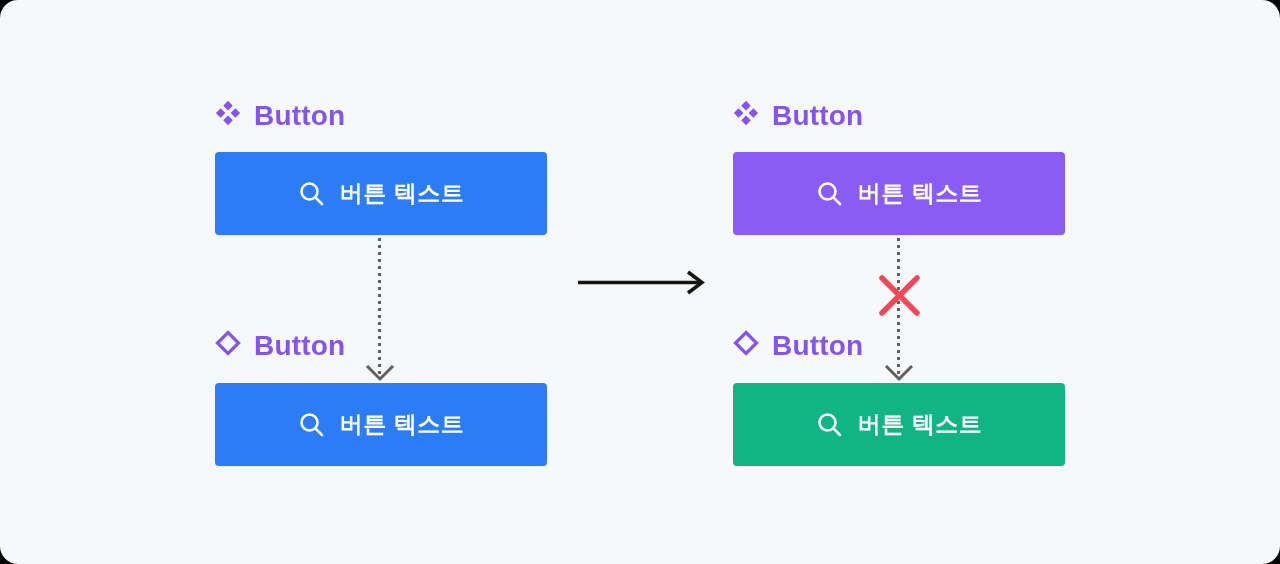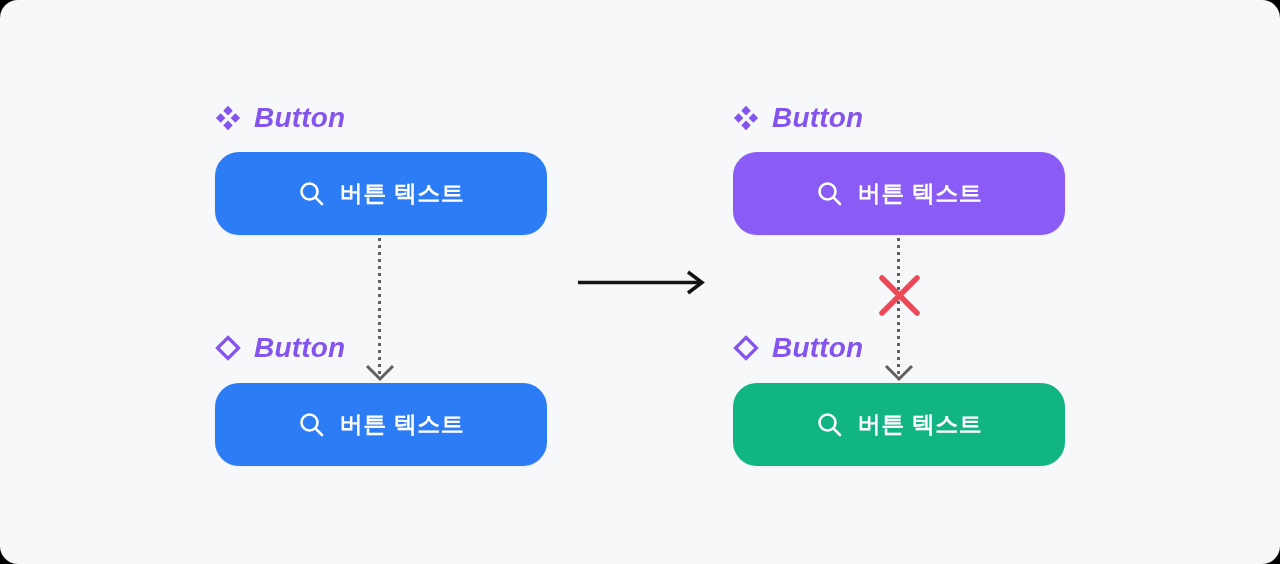--- a/index.html
+++ b/index.html
@@ -7,36 +7,34 @@
     position: relative;
     width: 1280px;
     height: 564px;
     border-radius: 18px;
     overflow: hidden;
     font-family: "Liberation Sans", sans-serif;
   }
   .comp-label {
     position: absolute;
     display: flex;
-    align-items: center;
     gap: 13px;
     height: 36px;
-    font-style: italic;
   }
   .comp-label .label-txt {
     font-size: 28px;
     font-weight: 800;
     letter-spacing: 0.2px;
   }
   .ui-button {
     position: absolute;
     width: 332px;
     height: 83px;
     border: none;
-    border-radius: 24px;
+    border-radius: 4px;
     display: flex;
     align-items: center;
     justify-content: center;
     gap: 15px;
     cursor: pointer;
     box-shadow: 0 1px 2px rgba(0,0,0,0.06);
     padding: 12px;
   }
   .ui-button .btn-txt {
     color: #ffffff;

